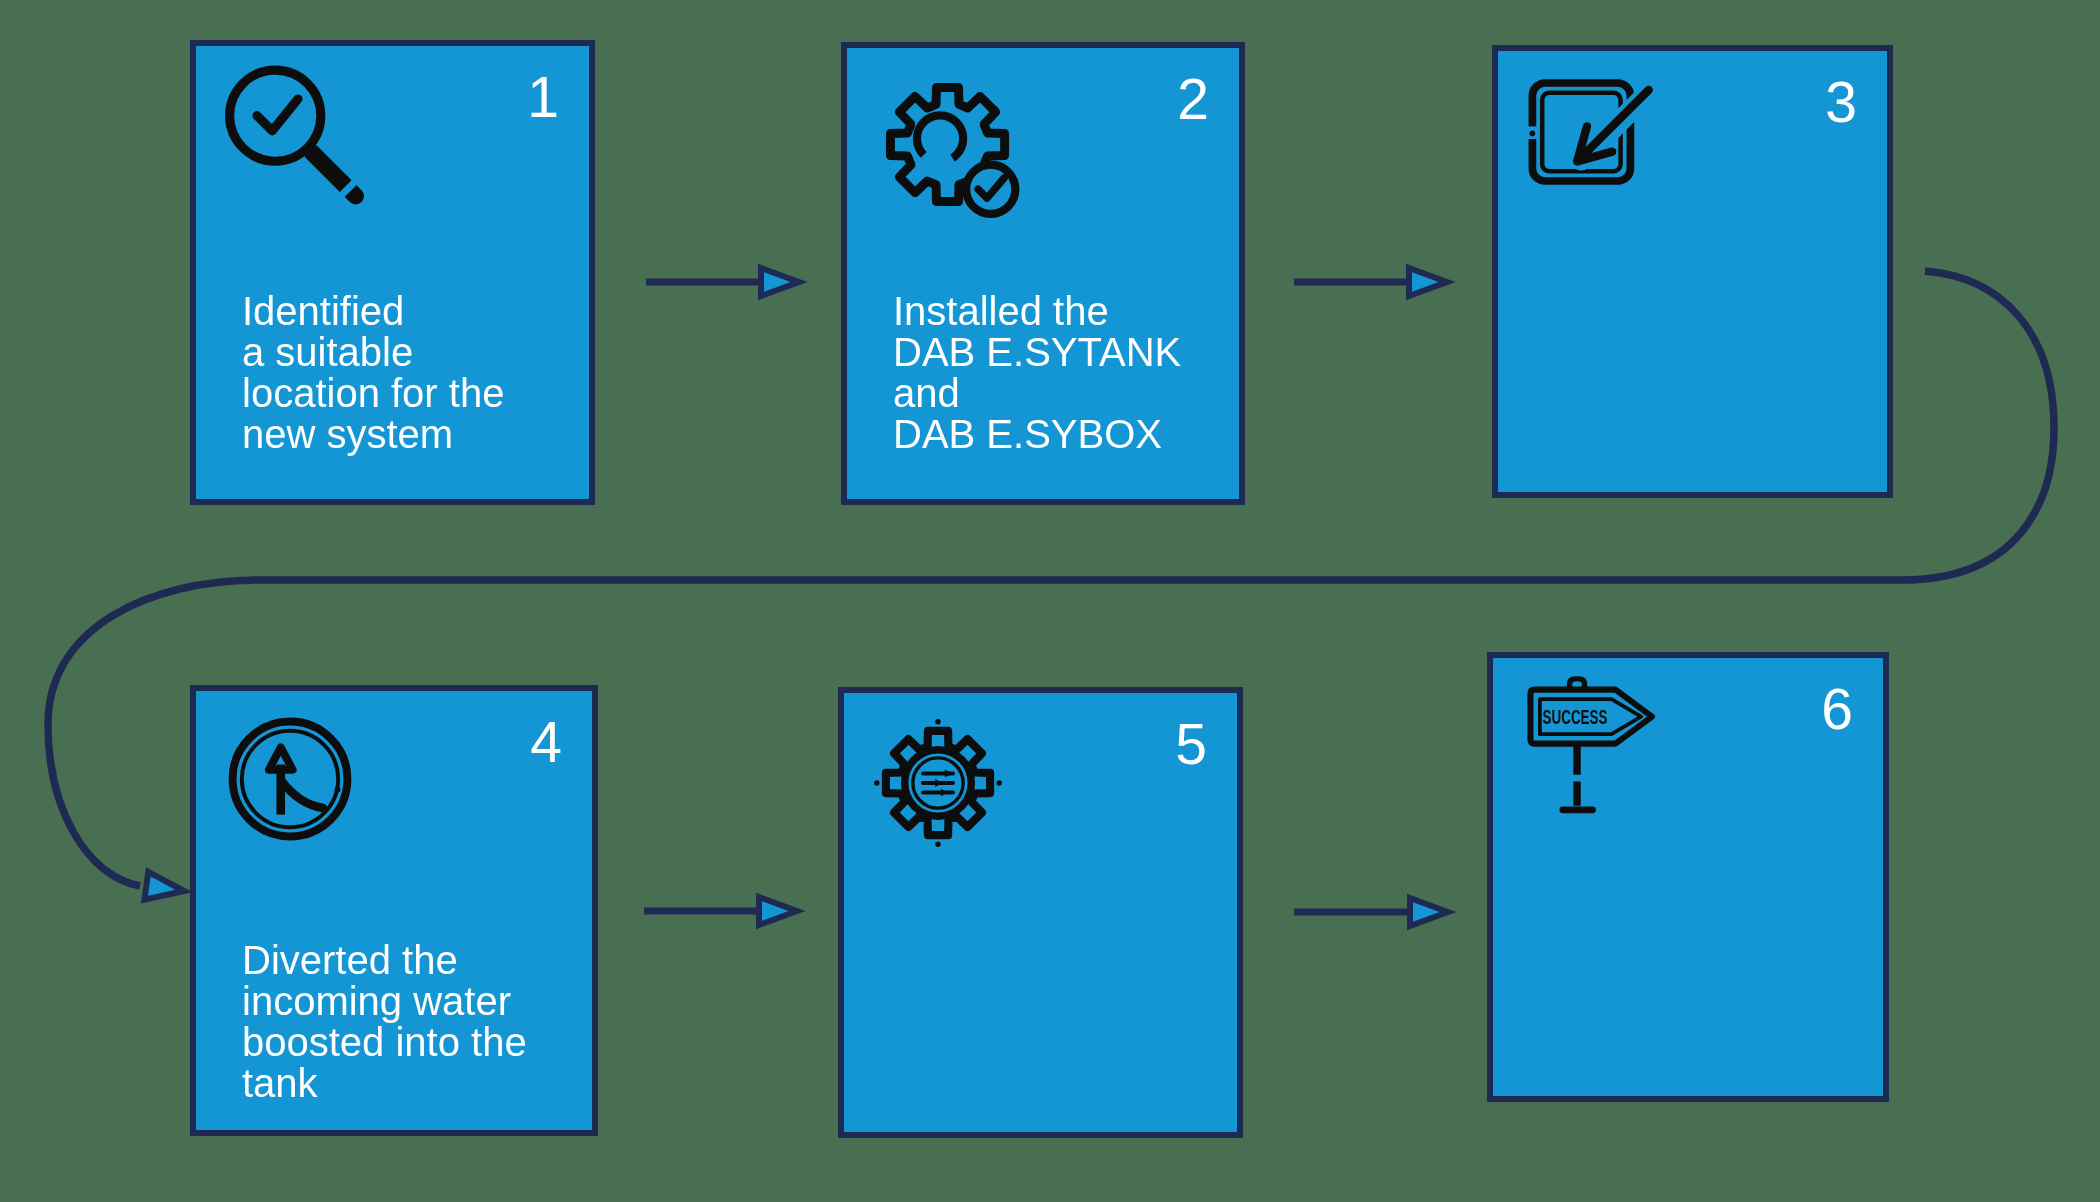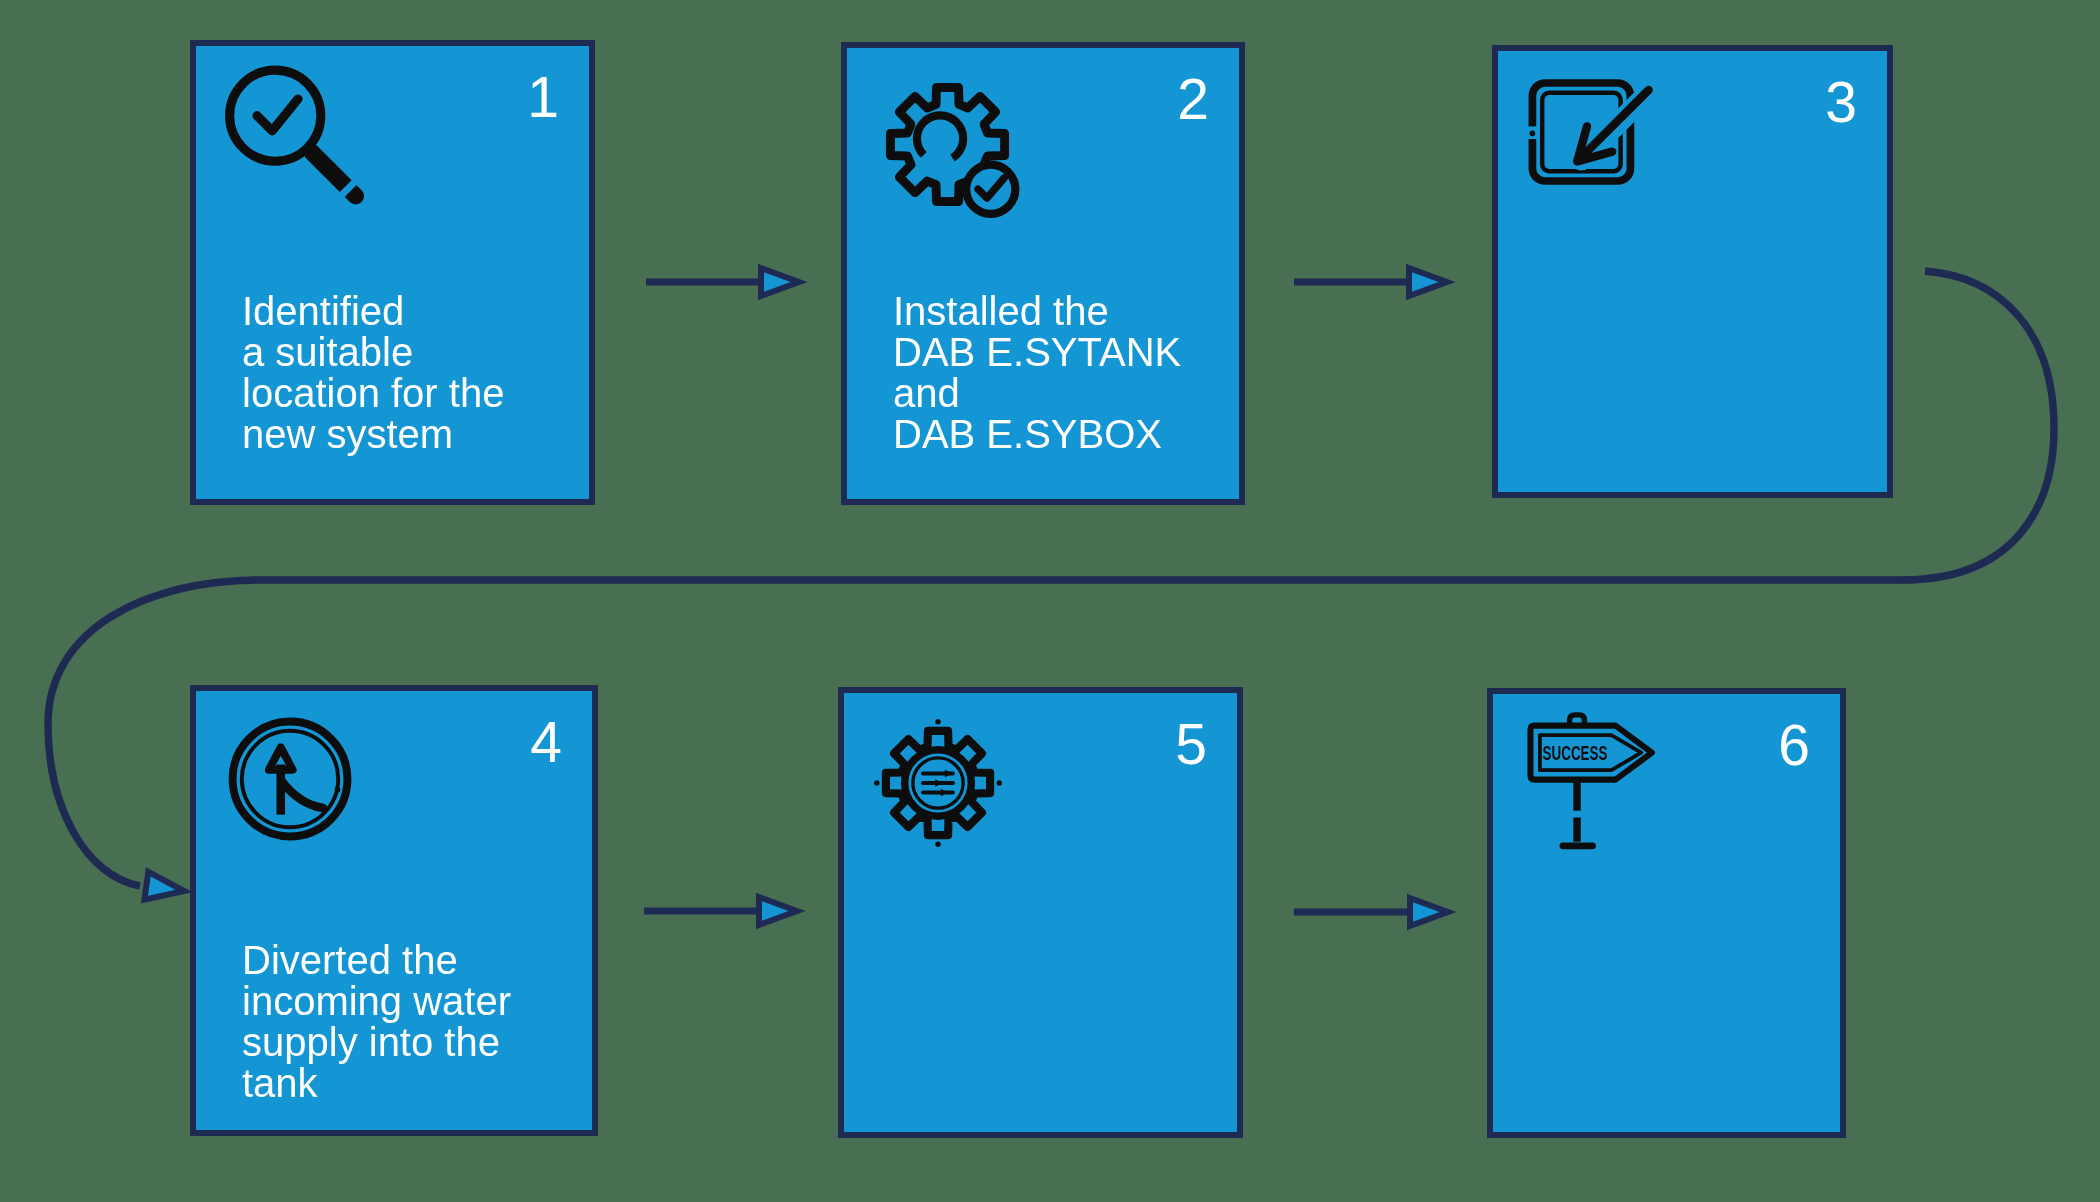--- a/index.html
+++ b/index.html
@@ -109,21 +109,21 @@
         <circle cx="50" cy="50" r="36.5" stroke="#0D0D0D" stroke-width="3"></circle>
         <circle cx="86" cy="58" r="2.2" fill="#0D0D0D"></circle>
         <path d="M 43 77 L 43 39" stroke="#0D0D0D" stroke-width="6.5"></path>
         <path d="M 34 43 L 43 26 L 52 43 Z" stroke="#0D0D0D" stroke-width="6" stroke-linejoin="round"></path>
         <path d="M 75 72 Q 57 69 44 52" stroke="#0D0D0D" stroke-width="6.5" stroke-linecap="round"></path>
       </svg>
     </span>
     <div class="num">4</div>
     <div class="txt">Diverted the
 incoming water
-supply into the
+boosted into the
 tank</div>
   </div>
 
   <div class="box row2" style="left:838px;top:687px;width:405px;height:451px">
     <span class="icon" style="top:22px;left:26px">
       <svg width="136" height="136" viewBox="0 0 100 100" fill="none">
         <path d="M 88.3 42.6 L 88.3 57.4 L 76.9 57.7 L 74.5 63.6 L 82.3 71.8 L 71.8 82.3 L 63.6 74.5
                  L 57.7 76.9 L 57.4 88.3 L 42.6 88.3 L 42.3 76.9 L 36.4 74.5 L 28.2 82.3 L 17.7 71.8
                  L 25.5 63.6 L 23.1 57.7 L 11.7 57.4 L 11.7 42.6 L 23.1 42.3 L 25.5 36.4 L 17.7 28.2
                  L 28.2 17.7 L 36.4 25.5 L 42.3 23.1 L 42.6 11.7 L 57.4 11.7 L 57.7 23.1 L 63.6 25.5
@@ -136,21 +136,21 @@
         <circle cx="5" cy="50" r="2" fill="#0D0D0D"></circle>
         <path d="M 39 43 H 61 M 39 50 H 61 M 39 57 H 61" stroke="#0D0D0D" stroke-width="3" stroke-linecap="round"></path>
         <path d="M 55 40.2 L 61 43 L 55 45.8 Z" fill="#0D0D0D"></path>
         <path d="M 48 47.2 L 54 50 L 48 52.8 Z" fill="#0D0D0D"></path>
         <path d="M 52 54.2 L 58 57 L 52 59.8 Z" fill="#0D0D0D"></path>
       </svg>
     </span>
     <div class="num">5</div>
   </div>
 
-  <div class="box row2" style="left:1487px;top:688px;width:359px;height:450px">
+  <div class="box row2" style="left:1487px;top:652px;width:402px;height:450px">
     <span class="icon" style="top:14px;left:28px">
       <svg width="135" height="146" viewBox="0 0 100 108" fill="none">
         <path d="M 36 13 V 9 Q 36 5 40 5 H 43 Q 47 5 47 9 V 13" stroke="#0D0D0D" stroke-width="4"></path>
         <path d="M 10 13 H 70 L 97 33 L 70 53 H 10 Q 7 53 7 50 V 16 Q 7 13 10 13 Z" stroke="#0D0D0D" stroke-width="4.5" stroke-linejoin="round"></path>
         <path d="M 14 20 H 67 L 89 33 L 67 46 H 14 Z" stroke="#0D0D0D" stroke-width="2.8" stroke-linejoin="round"></path>
         <text x="16" y="38.5" font-family="Liberation Sans, sans-serif" font-size="15" font-weight="700" fill="#0D0D0D" textLength="48" lengthAdjust="spacingAndGlyphs">SUCCESS</text>
         <path d="M 41.5 53 V 76 M 41.5 81 V 99" stroke="#0D0D0D" stroke-width="5.5"></path>
         <path d="M 31 102 H 53" stroke="#0D0D0D" stroke-width="5" stroke-linecap="round"></path>
       </svg>
     </span>

